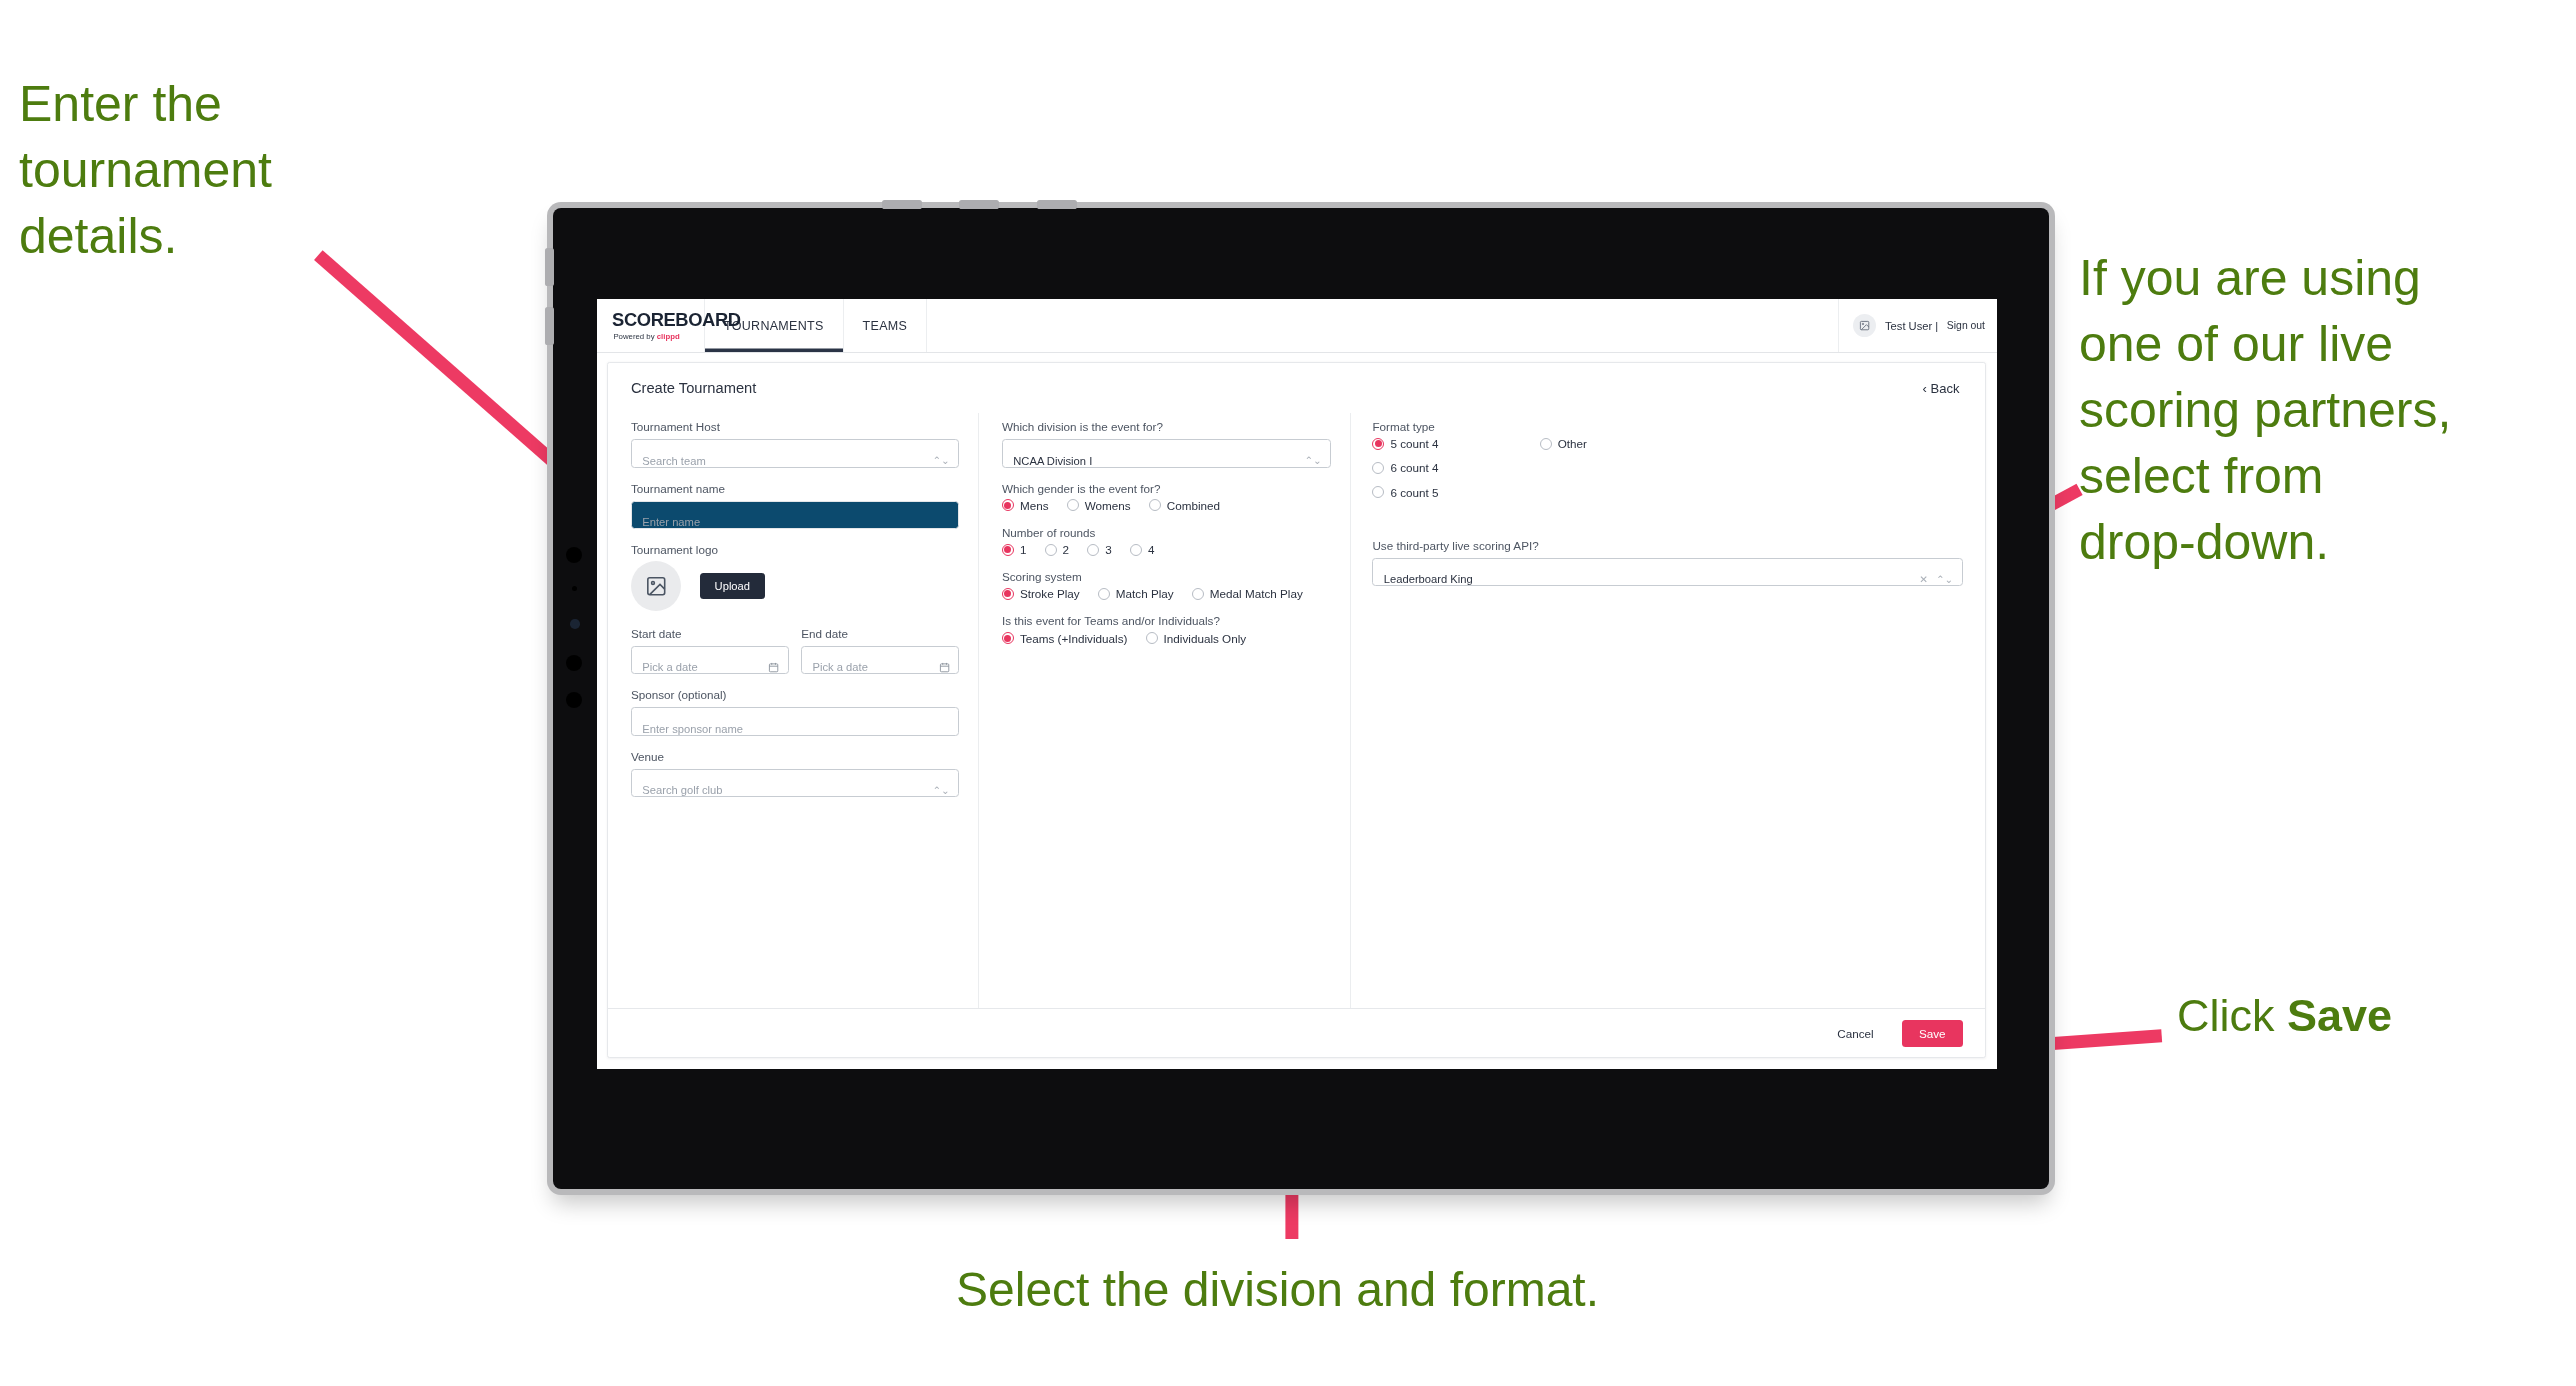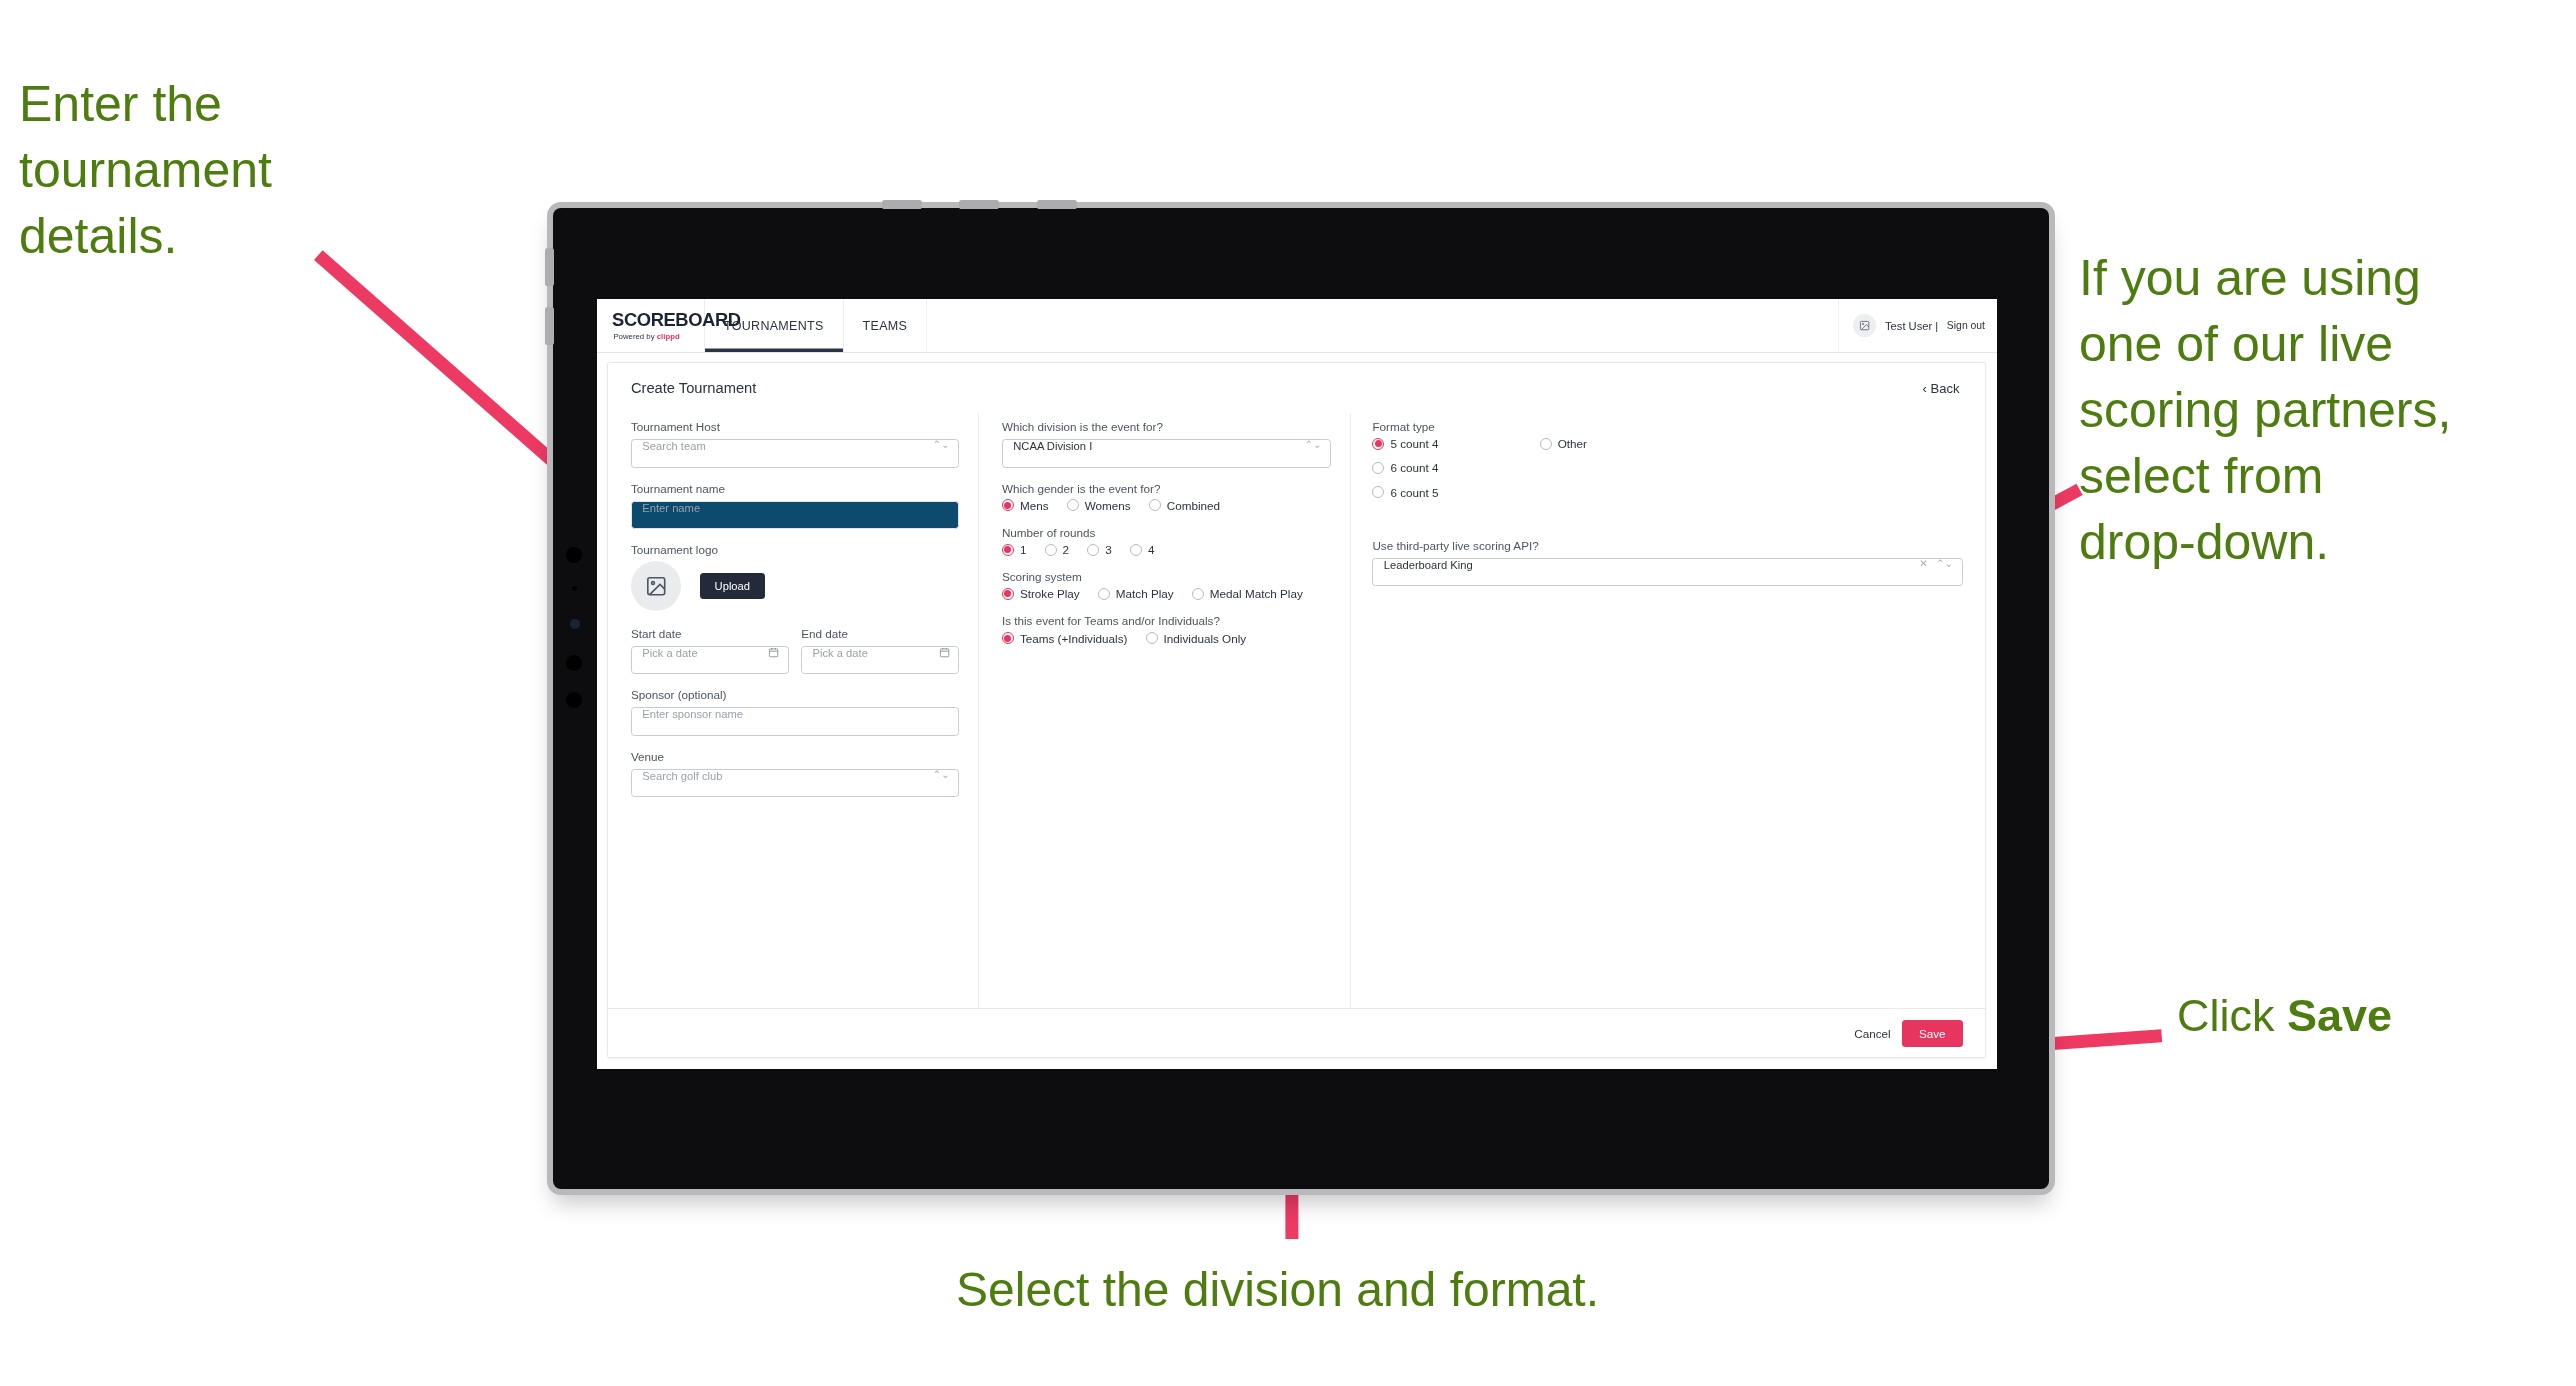--- a/index.html
+++ b/index.html
@@ -124,21 +124,21 @@
                border-left: 0.9px solid #ebedef; }
   #col-right { flex: 1;      padding-left: 21px; padding-right: 22.5px;
                border-left: 0.9px solid #ebedef; }
 
   .fld-label { font-size: 11.7px; color: #4d5562; margin-bottom: 6px; }
   .fld-label.tight { margin-bottom: 4.3px; }
   .gap { height: 14px; }
 
   .input {
     height: 28.5px; border: 0.9px solid #c7ccd2; border-radius: 3.5px;
-    background: #fff; display: flex; align-items: flex-start;
+    background: #fff; display: flex; align-items: flex-end;
     padding: 0 8.6px 0 10.4px; font-size: 11.2px; color: #9aa1ab;
   }
   .input.filled { color: #2b3240; }
   .input.gray { background: #0c4a6e; border-color: #e4e6e9; }
   .input .val { flex: 1; }
   .caret { color: #aab0b8; font-size: 10.4px; line-height: 1; }
   .cal-ico { color: #8d949e; display: flex; align-items: center; }
 
   
   #logo-row { display: flex; align-items: center; gap: 19px; margin: 5.2px 0 1.7px; }
@@ -167,21 +167,21 @@
   .rb-label { font-size: 11.7px; color: #2b3240; }
 
   .fmt-grid { display: flex; }
   .fmt-col { display: flex; flex-direction: column; gap: 11.2px; }
   .fmt-col.second { margin-left: 90px; }
 
   
   #form-footer {
     height: 49px; border-top: 0.9px solid #e6e8eb;
     display: flex; align-items: center; justify-content: flex-end;
-    gap: 11px; padding-right: 22.5px;
+    gap: 28px; padding-right: 22.5px;
   }
   #cancel-btn {
     font-size: 11.7px; color: #2b3240; background: none; border: none;
     cursor: pointer; font-family: "Liberation Sans", sans-serif;
   }
   #save-btn {
     background: #e8355f; color: #fff; font-size: 11.7px;
     border: none; border-radius: 3.5px; padding: 7px 17.3px; cursor: pointer;
     font-family: "Liberation Sans", sans-serif;
   }

